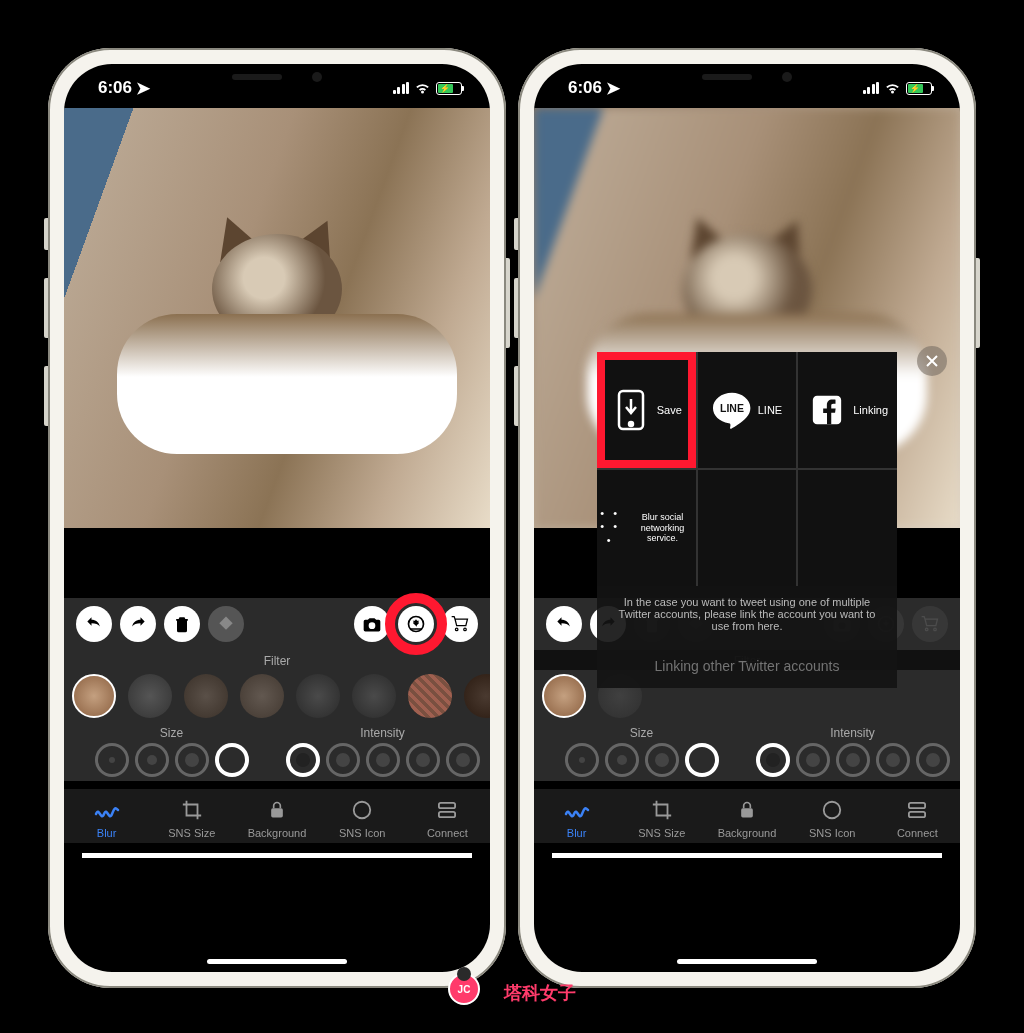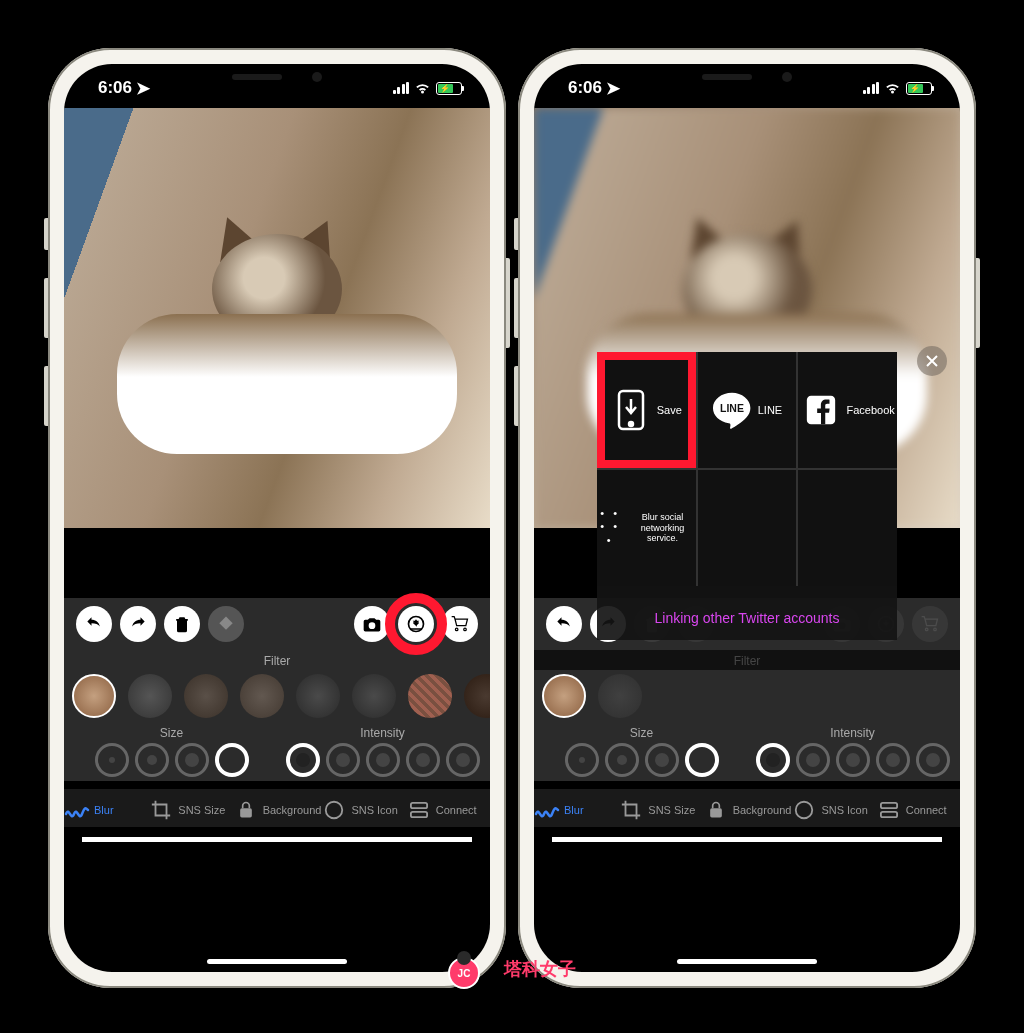--- a/index.html
+++ b/index.html
@@ -279,21 +279,21 @@
 
 .bottom-tabs {
   display: flex;
   background: #1a1a1a;
   margin-top: 8px;
   padding: 8px 0 4px;
 }
 .tab {
   flex: 1;
   display: flex;
-  flex-direction: row;
+  flex-direction: column;
   align-items: center;
   gap: 4px;
   color: #999;
   font-size: 11px;
 }
 .tab.active { color: #3b82f6; }
 .tab-icon {
   width: 26px;
   height: 26px;
   display: flex;
@@ -378,32 +378,32 @@
 }
 .share-cell.sns .dots { letter-spacing: 3px; font-size: 11px; margin-bottom: 2px; }
 .share-bottom {
   background: rgba(20,20,20,0.92);
   padding: 10px 14px 14px;
   color: #bbb;
   font-size: 11px;
   text-align: center;
 }
 .share-bottom .title {
-  color: #d946ef;
+  color: #737373;
   font-size: 14px;
-  margin-top: 14px;
+  margin-top: 26px;
 }
 
 .watermark {
   position: absolute;
-  bottom: 44px;
+  bottom: 28px;
   left: 50%;
   transform: translateX(-50%);
   display: flex;
-  align-items: flex-start;
+  align-items: flex-end;
   gap: 24px;
 }
 .watermark-badge {
   width: 32px;
   height: 32px;
   background: #ff3b6b;
   border-radius: 50%;
   border: 2px solid #fff;
   display: flex;
   align-items: center;
@@ -698,30 +698,31 @@
             </div>
             <span>LINE</span>
           </div>
           <div class="share-cell">
             <div class="share-icon">
               <svg width="34" height="34" viewBox="0 0 24 24" fill="#fff">
                   <rect x="2" y="2" width="20" height="20" rx="3"></rect>
                   <path d="M15 22v-8h2.7l.4-3.1H15V9c0-.9.2-1.5 1.5-1.5H18V4.7c-.3 0-1.2-.1-2.3-.1-2.3 0-3.8 1.4-3.8 4V11H9.3v3.1H12V22h3z" fill="#111"></path>
                 </svg>
             </div>
-            <span>Facebook</span>
+            <span>Linking</span>
           </div>
           <div class="share-cell sns">
             <div class="dots">• • • • •</div>
             <span style="padding:0 6px">Blur social networking service.</span>
           </div>
           <div class="share-cell" style="background:#111"></div>
           <div class="share-cell" style="background:#111"></div>
         </div>
         <div class="share-bottom">
+          <div>In the case you want to tweet using one of multiple Twitter accounts, please link the account you want to use from here.</div>
           <div class="title">Linking other Twitter accounts</div>
         </div>
       </div>
 
       <div class="action-row">
         <div class="action-group">
           <div class="act-btn">
               <svg viewBox="0 0 24 24" fill="#000">
                 <path d="M9 14l-5-5 5-5v3c5 0 9 3 10 8-2-3-5-4-10-4v3z"></path>
               </svg>

